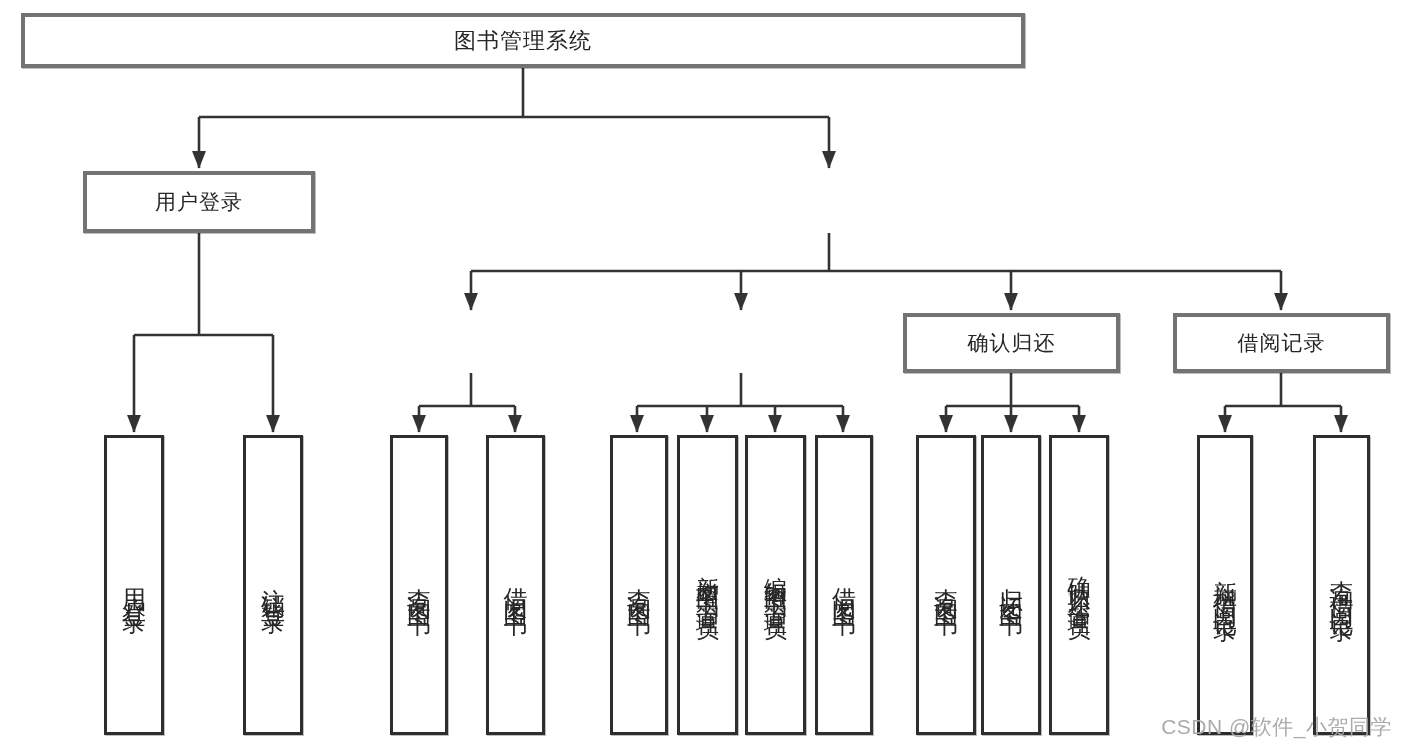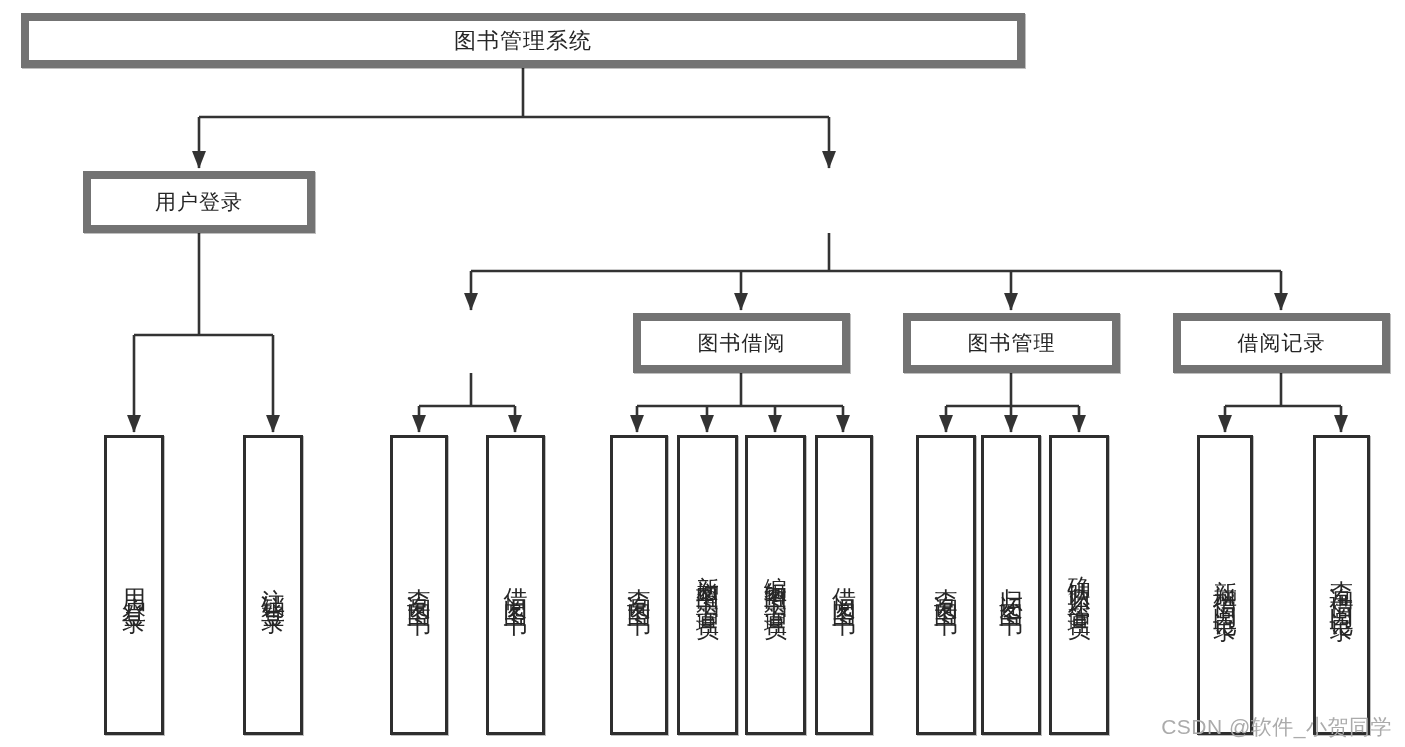--- a/index.html
+++ b/index.html
@@ -18,21 +18,21 @@
   .connectors {
     position: absolute;
     left: 0;
     top: 0;
     width: 1405px;
     height: 747px;
   }
   .hbox {
     position: absolute;
     box-sizing: border-box;
-    border: 8px solid #737373;
+    border: 4px solid #737373;
     background: #ffffff;
     display: flex;
     align-items: center;
     justify-content: center;
     font-size: 21px;
     letter-spacing: 1px;
     color: #262626;
     box-shadow: 1px 1px 0 rgba(0,0,0,0.25);
   }
   .hbox--root {
@@ -134,22 +134,21 @@
       <path d="M1225,406 H1341"></path>
       <path d="M1225,406 V432" marker-end="url(#arw)"></path>
       <path d="M1341,406 V432" marker-end="url(#arw)"></path>
     </g>
   </svg>
 
   <div class="hbox hbox--root" style="left:21px; top:13px; width:1004px; height:55px;">图书管理系统</div>
 
   <div class="hbox" style="left:83px; top:171px; width:232px; height:62px;">用户登录</div>
 
-  <div class="hbox" style="left:633px; top:313px; width:217px; height:60px;">图书借阅</div>
-  <div class="hbox" style="left:903px; top:313px; width:217px; height:60px;">图书管理</div>
+  <div class="hbox" style="left:903px; top:313px; width:217px; height:60px;">确认归还</div>
   <div class="hbox" style="left:1173px; top:313px; width:217px; height:60px;">借阅记录</div>
 
   <div class="vbox" style="left:104px; width:60px;">用户登录</div>
   <div class="vbox" style="left:243px; width:60px;">注销登录</div>
 
   <div class="vbox" style="left:390px; width:58px;">查询图书</div>
   <div class="vbox" style="left:486px; width:59px;">借阅图书</div>
 
   <div class="vbox" style="left:610px; width:58px;">查询图书</div>
   <div class="vbox vbox--long" style="left:677px; width:61px;">新增图书（管理员）</div>

